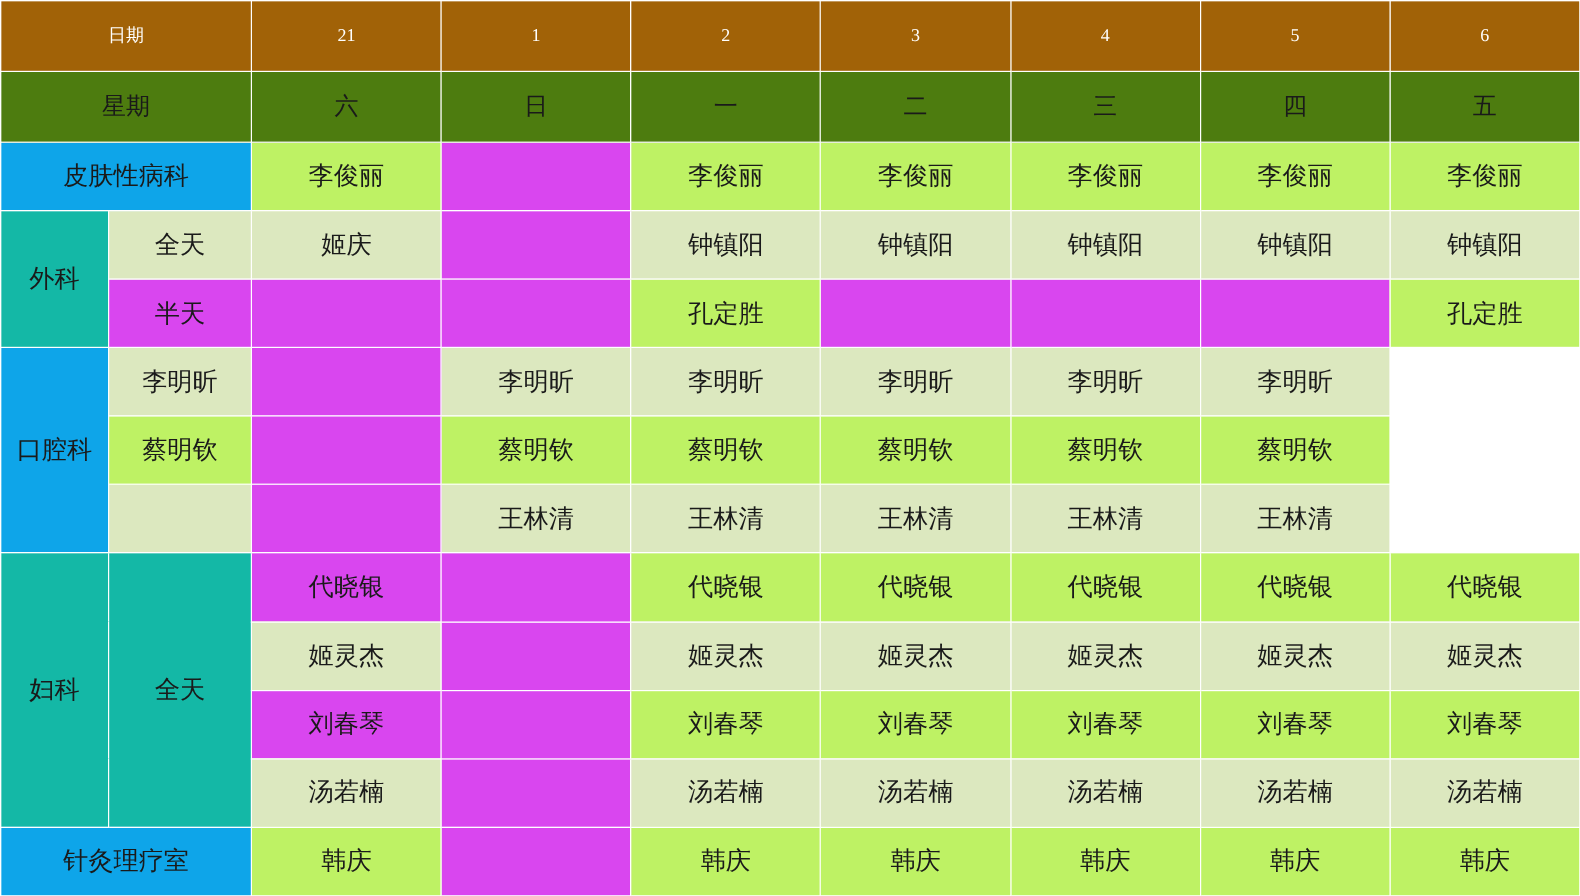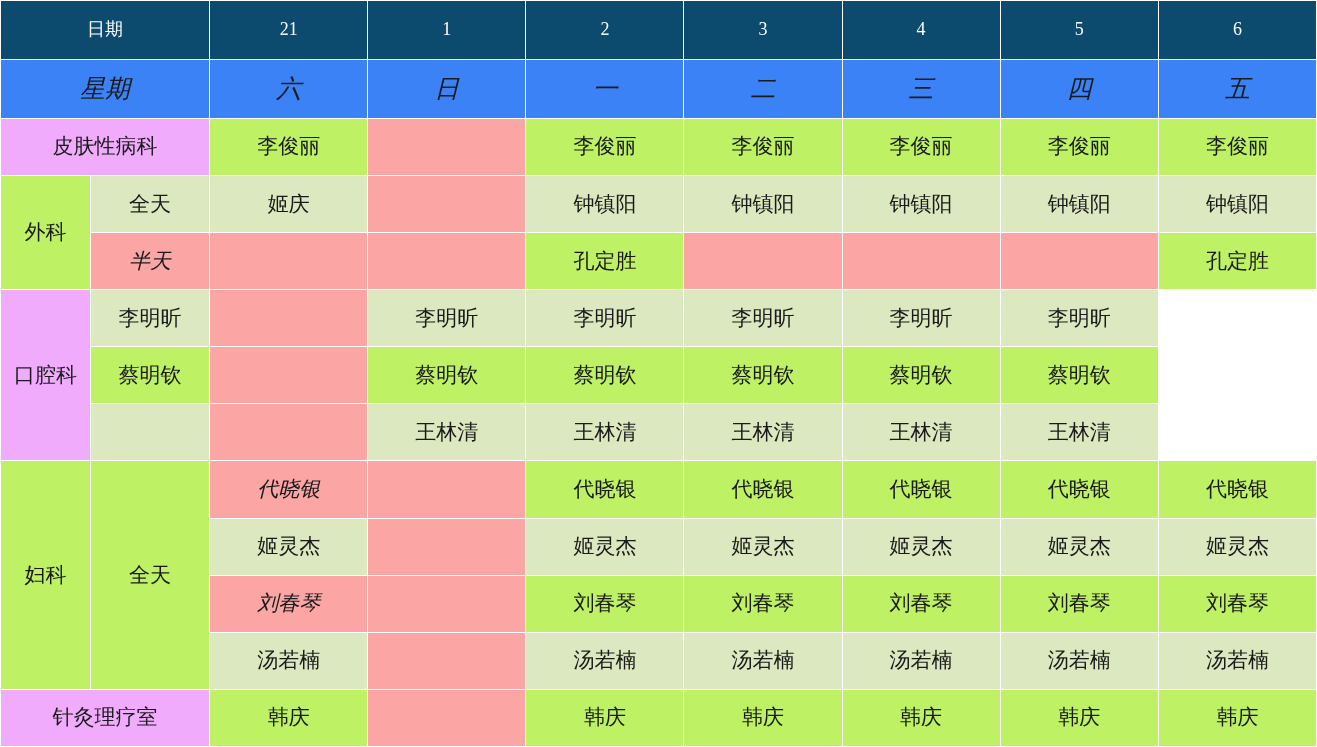--- a/index.html
+++ b/index.html
@@ -28,42 +28,41 @@
     padding: 0;
     line-height: 1.2;
   }
   
   col.c-dept1 { width: 88px; }
   col.c-dept2 { width: 117px; }
   col.c-day   { width: 155px; }
 
   
   tr.row-date td {
-    background: #0c4a6e;
+    background: #a16207;
     color: #ffffff;
-    font-size: 18px;
+    font-size: 15px;
     height: 58px;
   }
   tr.row-week td {
-    background: #3b82f6;
+    background: #4d7c0f;
     color: #1a1a1a;
-    font-size: 25px;
+    font-size: 20px;
     height: 58px;
-    font-style: italic;
   }
   
   td.shade-a { background: #dce8bf; }
   td.shade-b { background: #bef264; }
-  td.white   { background: #fca5a5; font-style: italic; }
+  td.white   { background: #d946ef; }
 
   td.label {
-    background: #f0abfc;
+    background: #0ea5e9;
   }
   td.label-shade {
-    background: #bef264;
+    background: #14b8a6;
   }
 </style>
 </head>
 <body>
 
 <table class="schedule">
   <colgroup>
     <col class="c-dept1">
     <col class="c-dept2">
     <col class="c-day">

